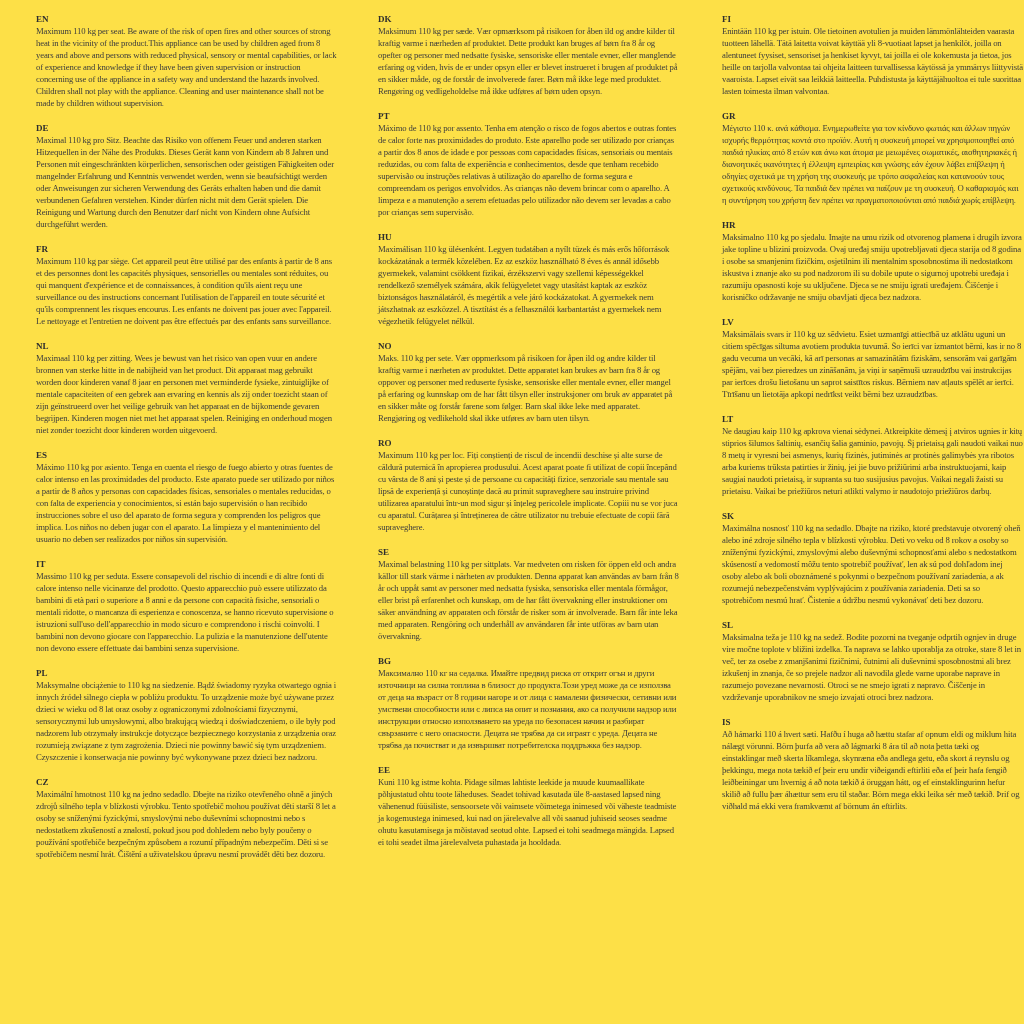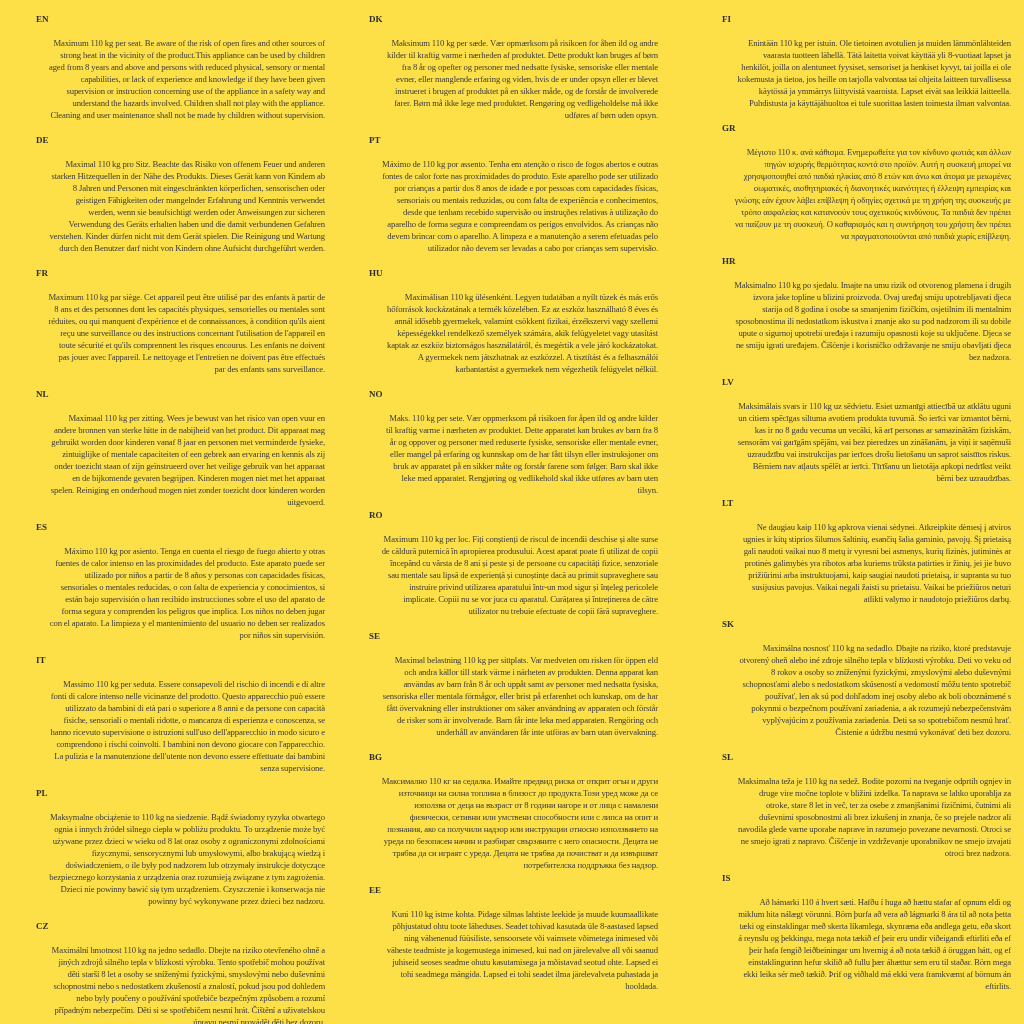--- a/index.html
+++ b/index.html
@@ -16,38 +16,38 @@
     font-family: Liberation Serif, serif;
     color: #3c3c3c;
     padding-left: 10px;
   }
   .col {
     position: absolute;
     top: 13px;
     width: 301px;
   }
   .col-1 { left: 36px; }
-  .col-2 { left: 369px; }
+  .col-2 { left: 378px; }
   .col-3 { left: 722px; }
   .lang-section {
     margin: 0 0 13px 0;
   }
   .lang-code {
     display: block;
     font-size: 9px;
     font-weight: bold;
     line-height: 12px;
     color: #2e2e2e;
   }
   .lang-text {
-    margin: 12px;
+    margin: 0;
     font-size: 8.7px;
     line-height: 12px;
     letter-spacing: -0.15px;
-    text-align: right;
+    text-align: left;
     color: #3c3c3c;
   }
 </style>
 </head>
 <body>
 
 <div class="page">
 
   <div class="col col-1">
     <div class="lang-section">

